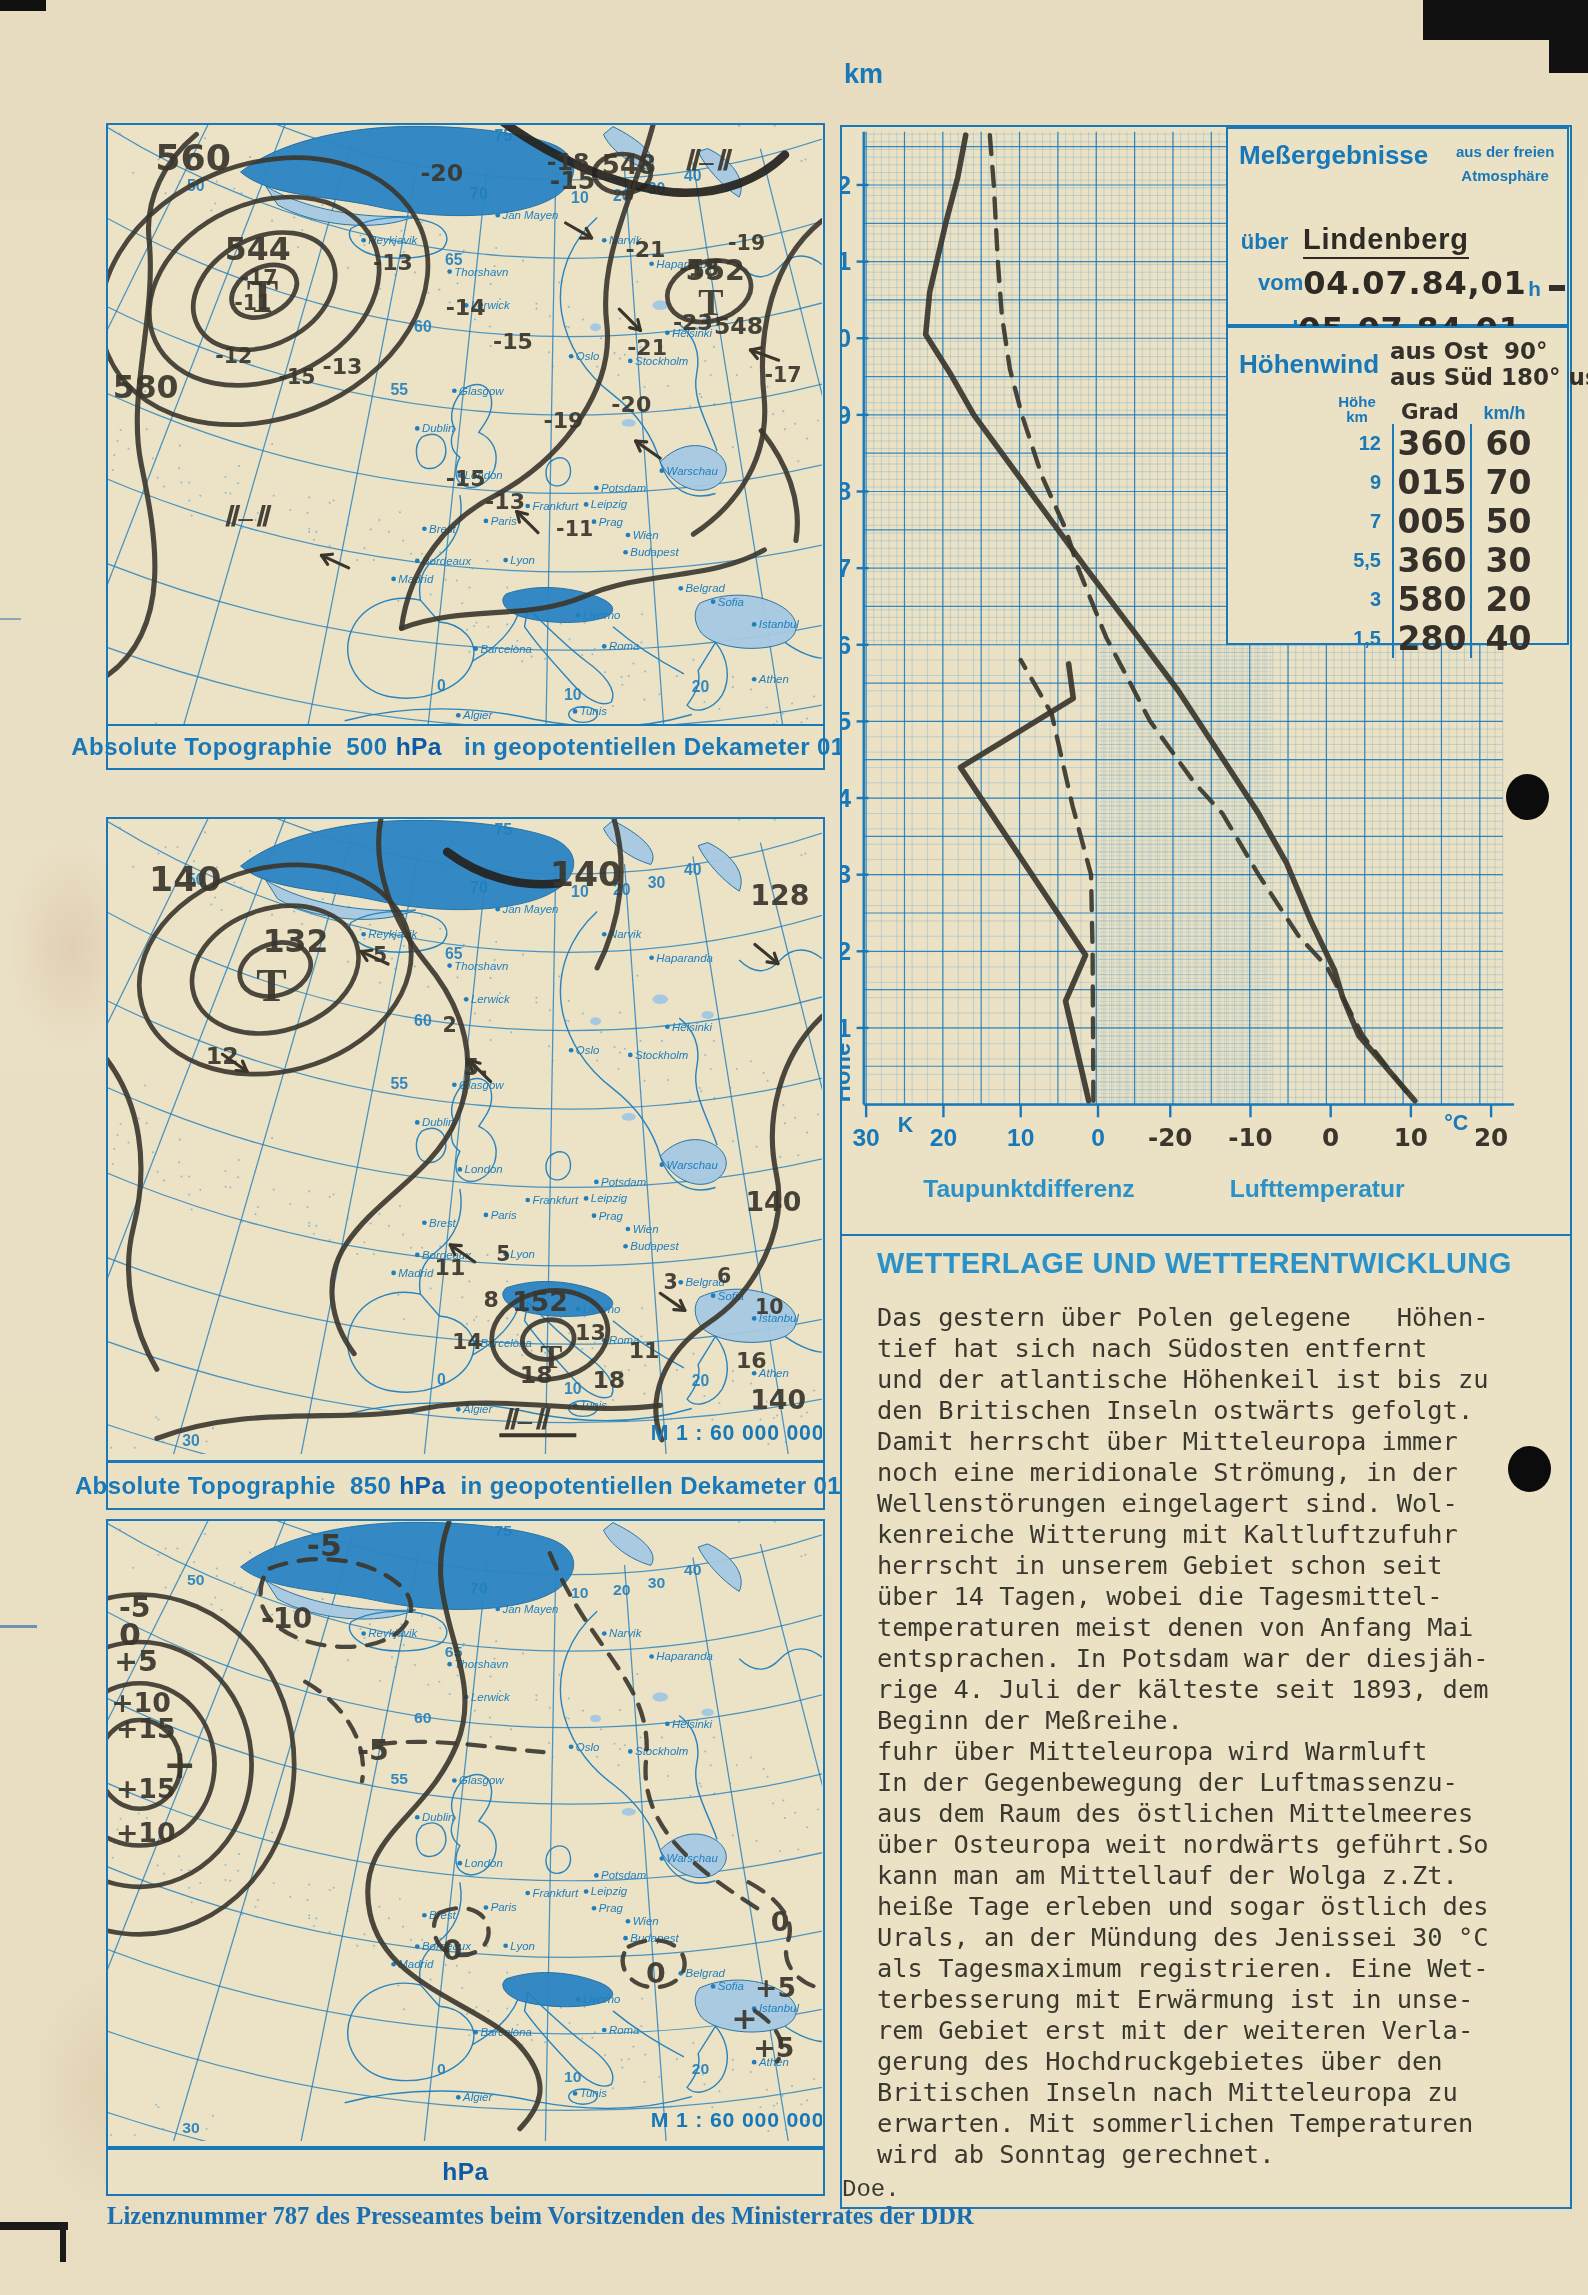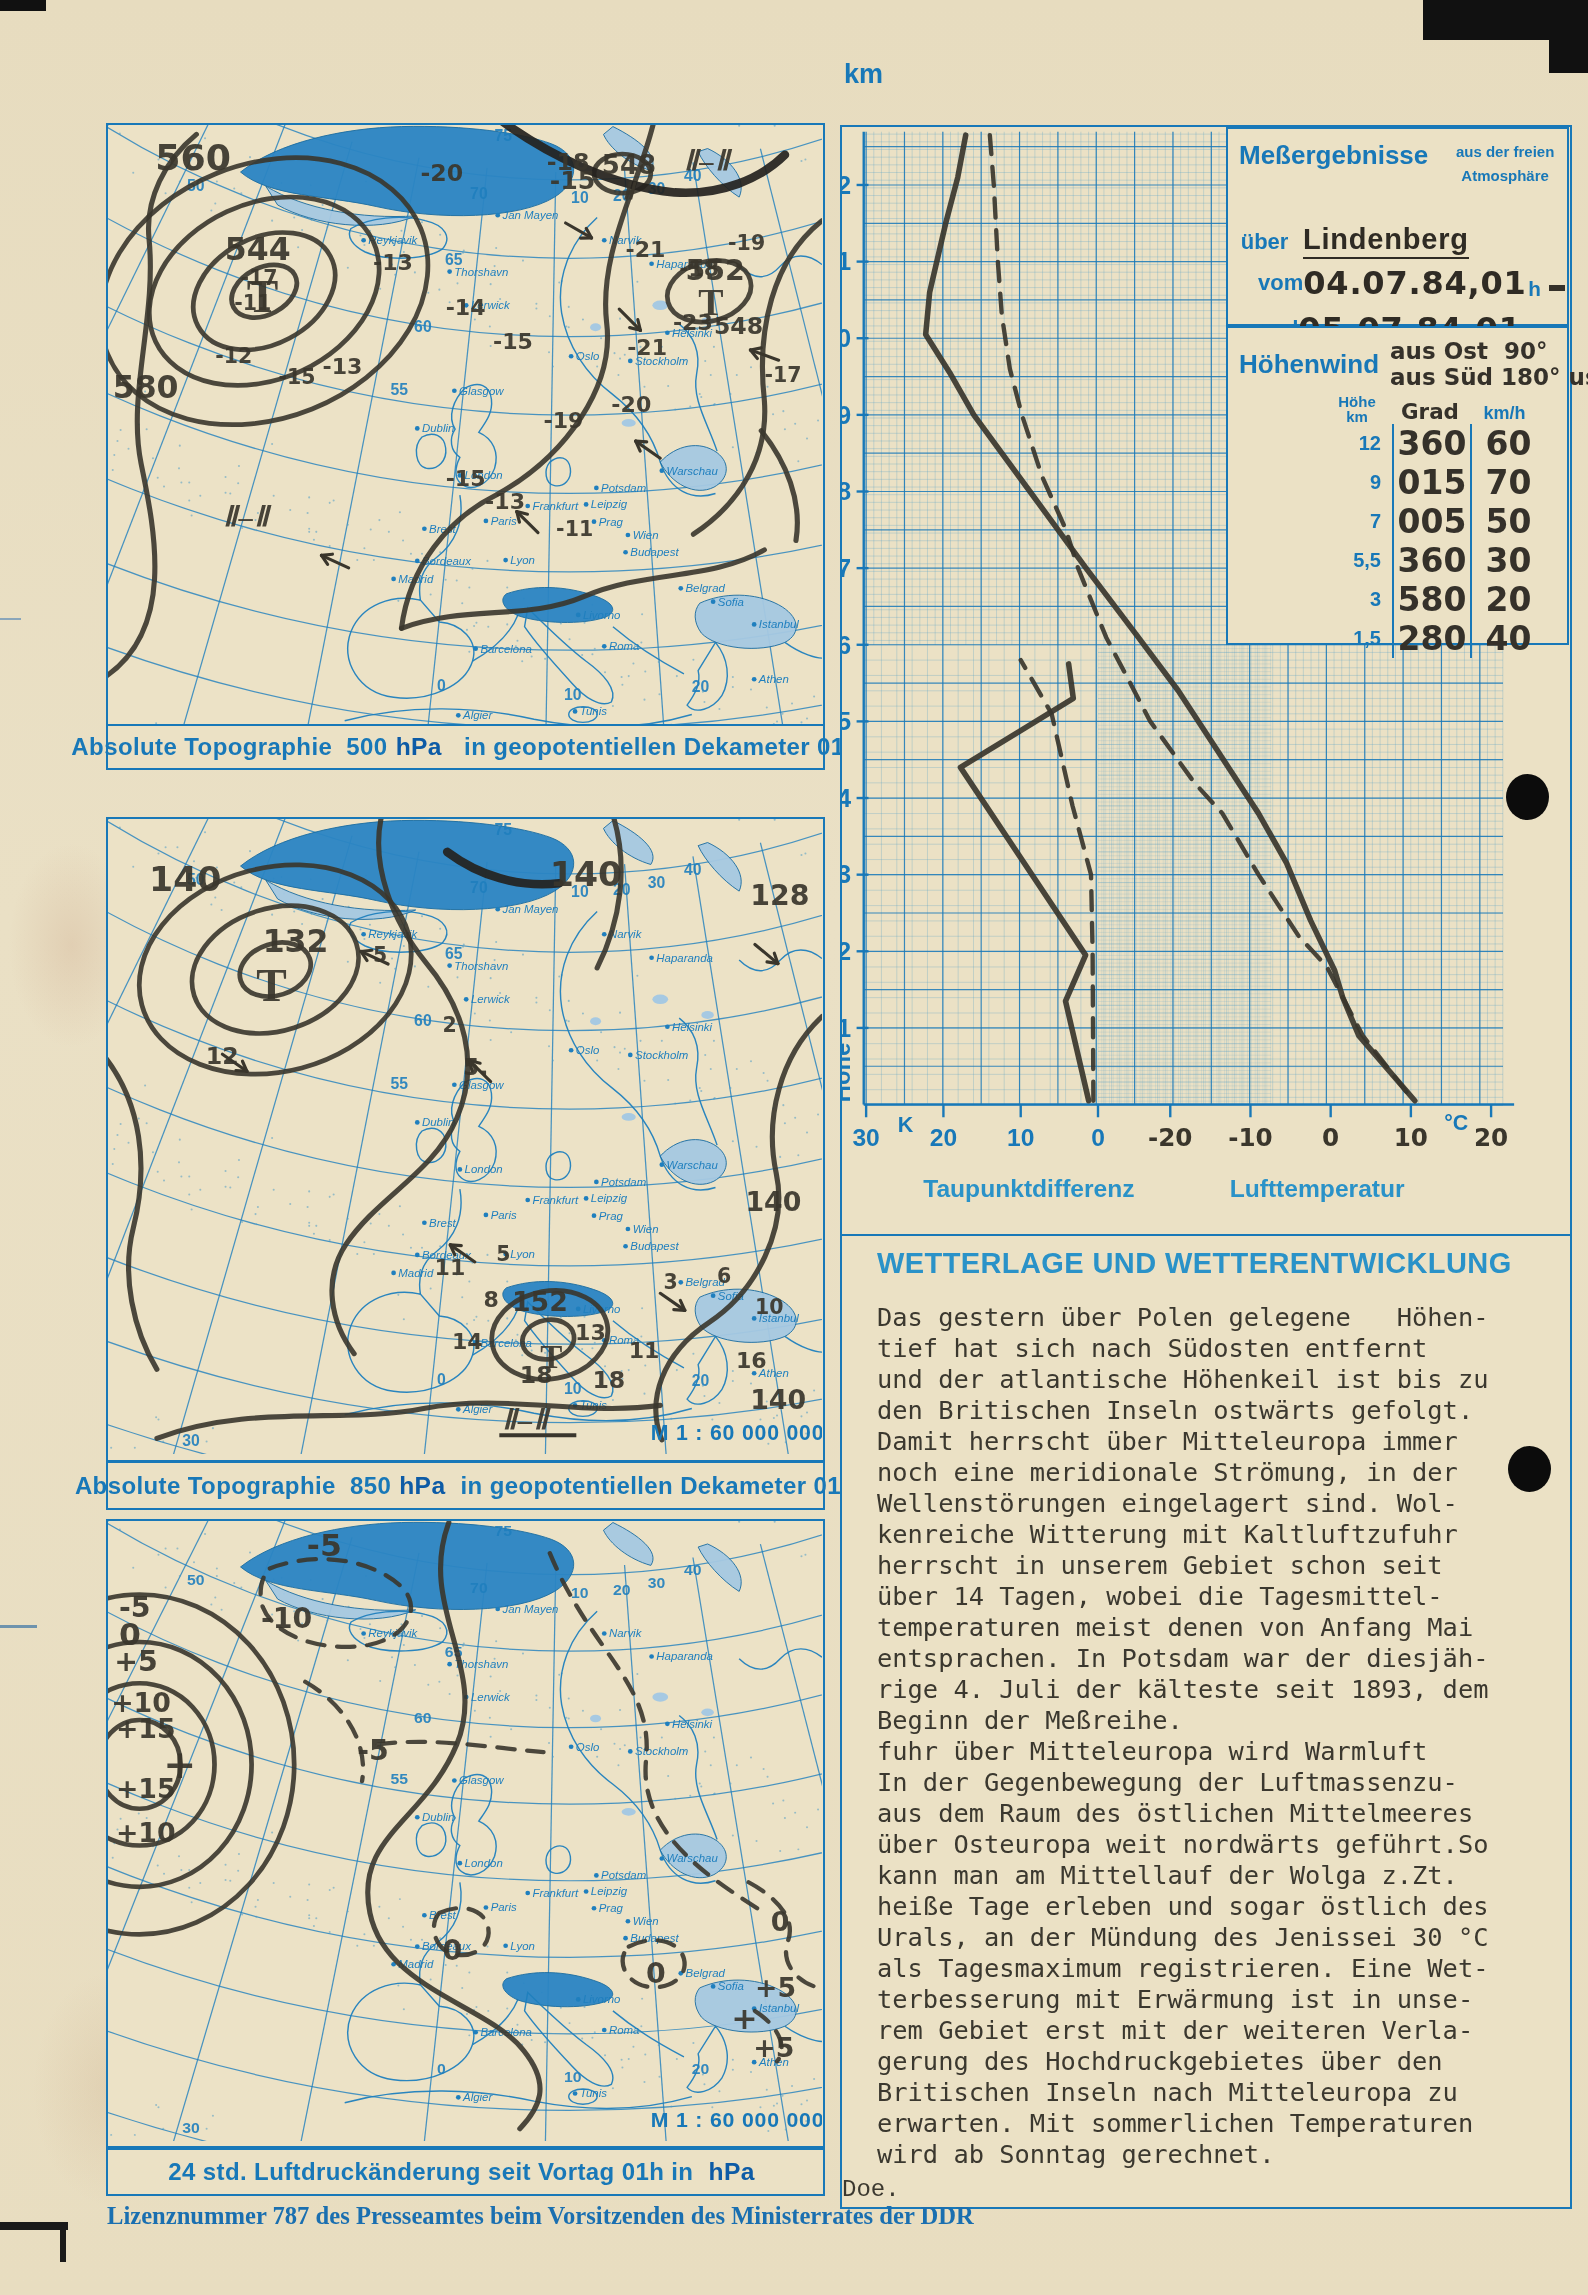--- a/index.html
+++ b/index.html
@@ -1342,21 +1342,20 @@
         <text x="316" y="312" fill="#3a362c" font-size="36" font-family="DejaVu Sans, sans-serif" font-weight="700" font-style="normal" letter-spacing="0" opacity="0.92">-5</text>
         <text x="424" y="574" fill="#3a362c" font-size="36" font-family="DejaVu Sans, sans-serif" font-weight="700" font-style="normal" letter-spacing="0" opacity="0.92">0</text>
         <text x="682" y="604" fill="#3a362c" font-size="36" font-family="DejaVu Sans, sans-serif" font-weight="700" font-style="normal" letter-spacing="0" opacity="0.92">0</text>
         <text x="840" y="536" fill="#3a362c" font-size="34" font-family="DejaVu Sans, sans-serif" font-weight="700" font-style="normal" letter-spacing="0" opacity="0.92">0</text>
         <text x="820" y="622" fill="#3a362c" font-size="34" font-family="DejaVu Sans, sans-serif" font-weight="700" font-style="normal" letter-spacing="0" opacity="0.92">+5</text>
         <text x="790" y="664" fill="#3a362c" font-size="40" font-family="DejaVu Sans, sans-serif" font-weight="700" font-style="normal" letter-spacing="0" opacity="0.92">+</text>
         <text x="818" y="700" fill="#3a362c" font-size="34" font-family="DejaVu Sans, sans-serif" font-weight="700" font-style="normal" letter-spacing="0" opacity="0.92">+5</text>
         <text x="688" y="792" fill="#1878b8" font-size="27" font-weight="bold" font-family="Liberation Sans, sans-serif" letter-spacing="1">M 1 : 60 000 000</text>
       </svg></div>
   <div class="capbox" style="top:2148px;height:48px;">
-    <span>24 std. Luftdruckänderung seit Vortag 01h in </span>
       <span class="unit">hPa</span>
       <span></span>
   </div>
 
   <div id="kmLbl">km</div>
 
   <div id="rightcol">
     <div id="chartwrap">
       <svg id="chartsvg" width="728" height="1107" viewBox="0 0 916 1394">
           <g>

